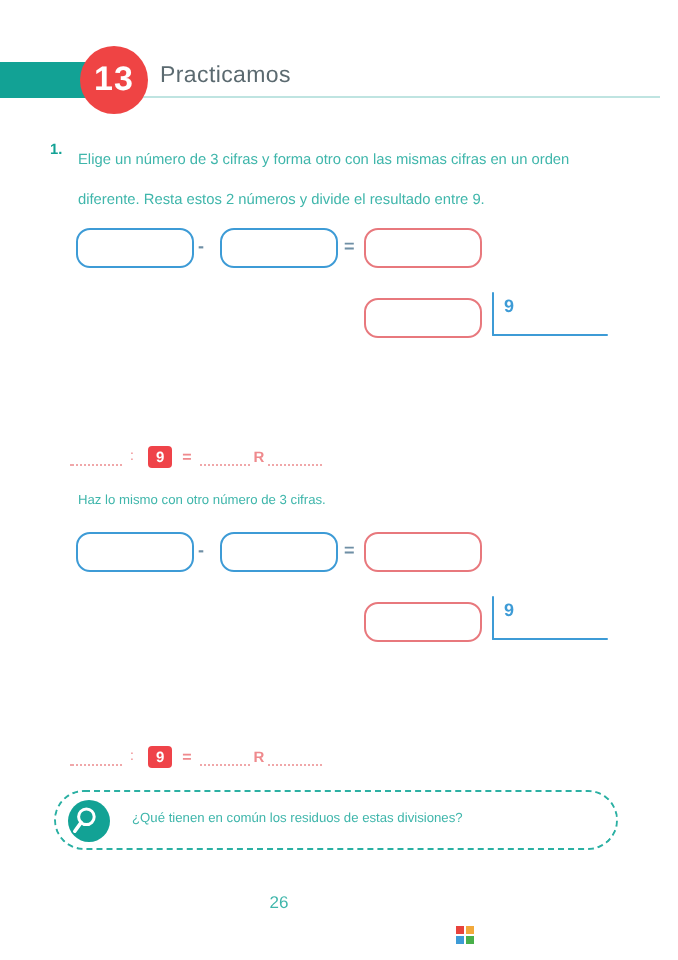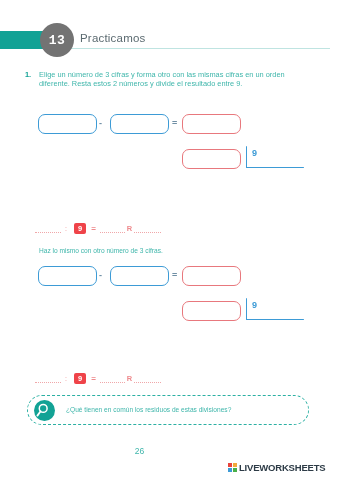--- a/index.html
+++ b/index.html
@@ -39,29 +39,28 @@
     height: 1px;
     background: #bfe4e1;
   }
   .header-circle {
     position: absolute;
     left: 40px;
     top: 1px;
     width: 34px;
     height: 34px;
     border-radius: 50%;
-    background: #737373;
+    background: #ef4444;
     color: #ffffff;
-    font-size: 13px;
+    font-size: 17px;
     font-weight: 700;
     display: flex;
     align-items: center;
     justify-content: center;
     letter-spacing: 0.5px;
-    font-family: Liberation Mono, monospace;
   }
   .header-title {
     position: absolute;
     left: 80px;
     top: 10px;
     font-size: 11.5px;
     color: #5b6a70;
     letter-spacing: 0.2px;
   }
 
@@ -79,21 +78,21 @@
     font-size: 7.4px;
     font-weight: 700;
     color: #12a295;
   }
   .q-text {
     position: absolute;
     left: 14px;
     top: 0;
     width: 260px;
     font-size: 7.4px;
-    line-height: 9px;
+    line-height: 20px;
     color: #3fb6ab;
   }
 
   .subtext {
     position: absolute;
     left: 39px;
     font-size: 6.6px;
     color: #3fb6ab;
   }
   .subtext-1 { top: 247px; }
@@ -364,14 +363,13 @@
 </div>
 
 <div class="pagenum">26</div>
 <div class="brand">
   <span class="brand-sq">
     <i style="background:#e8433c"></i>
       <i style="background:#f2a93b"></i>
       <i style="background:#3d9bd6"></i>
       <i style="background:#48b04a"></i>
   </span>
-  <span class="brand-name">LIVEWORKSHEETS</span>
 </div>
 
 </body></html>

